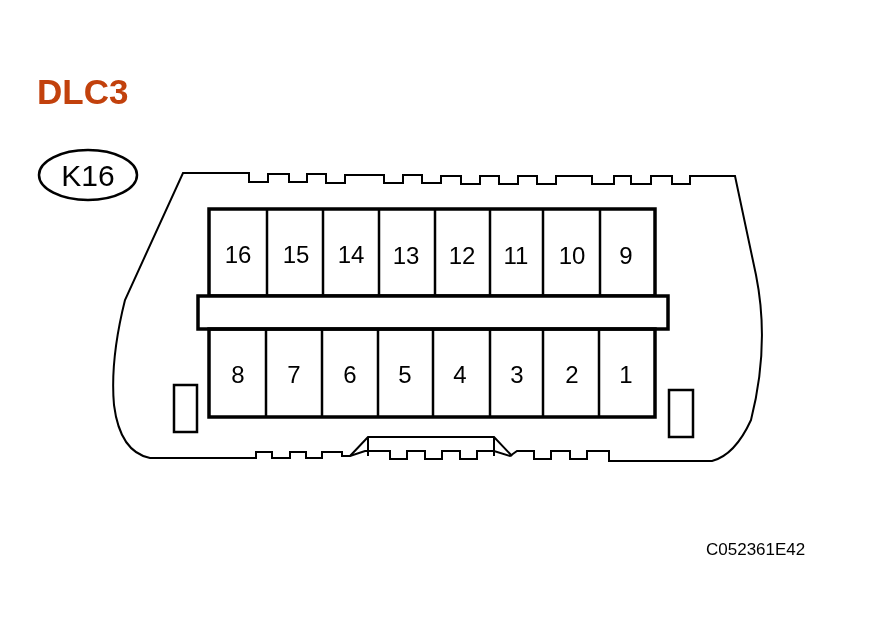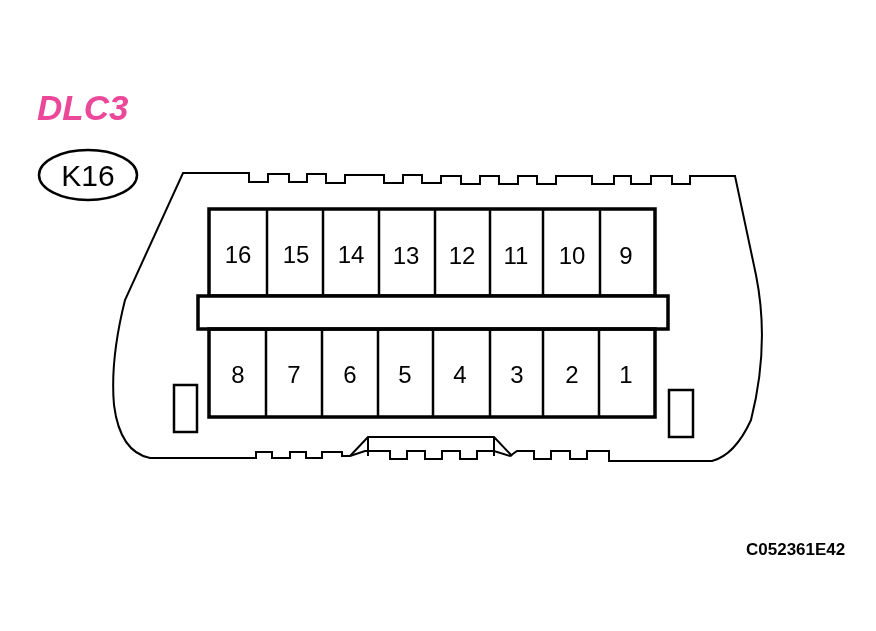--- a/index.html
+++ b/index.html
@@ -1,18 +1,18 @@
 <!DOCTYPE html>
 <html><head>
   <meta charset="utf-8">
   <style>
     html, body { margin: 0; padding: 0; background: #ffffff; }
     body { width: 876px; height: 631px; position: relative; overflow: hidden; font-family: "Liberation Sans", sans-serif; }
-    .title { position: absolute; left: 37px; top: 88px; font-size: 35px; font-weight: bold; color: #ec4899; letter-spacing: 0px; font-style: italic; }
-    .code { position: absolute; left: 746px; top: 540px; font-size: 17px; color: #000; font-weight: bold; }
+    .title { position: absolute; left: 37px; top: 72px; font-size: 35px; font-weight: bold; color: #c2410c; letter-spacing: 0px; }
+    .code { position: absolute; left: 706px; top: 540px; font-size: 17px; color: #000; }
     svg { position: absolute; left: 0; top: 0; }
     .pin-label { font-family: "Liberation Sans", sans-serif; font-size: 24px; fill: #000; }
     .k-label { font-family: "Liberation Sans", sans-serif; font-size: 30px; fill: #000; }
   </style>
 </head>
 <body>
 
 <div class="title">DLC3</div>
 
 <svg width="876" height="631" viewBox="0 0 876 631">

